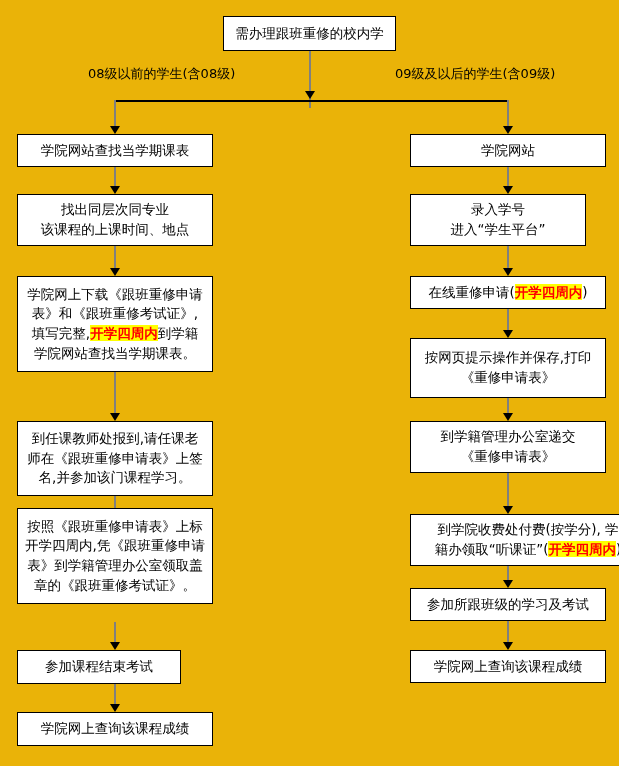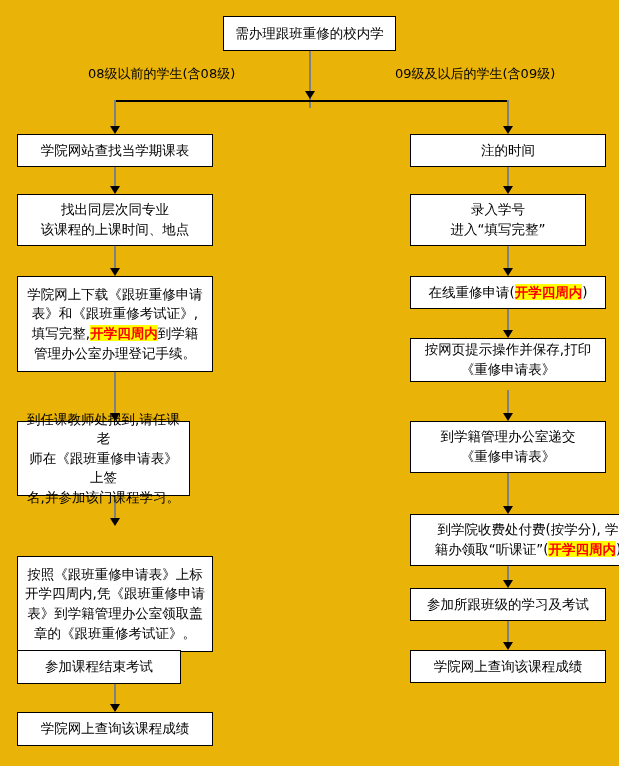--- a/index.html
+++ b/index.html
@@ -131,31 +131,31 @@
         <span class="txt">
           <div><span>找出同层次同专业</span></div>
           <div><span>该课程的上课时间、地点</span></div>
         </span>
       </div>
       <div class="node" style="left: 17px; top: 276px; width: 196px; height: 96px;">
         <span class="txt">
           <div><span>学院网上下载《跟班重修申请</span></div>
           <div><span>表》和《跟班重修考试证》,</span></div>
           <div><span>填写完整,</span><span class="hl">开学四周内</span><span>到学籍</span></div>
-          <div><span>管理办公室办理登记手续。</span></div>
-        </span>
-      </div>
-      <div class="node" style="left: 17px; top: 421px; width: 173px; height: 75px;">
+          <div><span>学院网站查找当学期课表。</span></div>
+        </span>
+      </div>
+      <div class="node" style="left: 17px; top: 421px; width: 196px; height: 75px;">
         <span class="txt">
           <div><span>到任课教师处报到,请任课老</span></div>
           <div><span>师在《跟班重修申请表》上签</span></div>
           <div><span>名,并参加该门课程学习。</span></div>
         </span>
       </div>
-      <div class="node" style="left: 17px; top: 556px; width: 196px; height: 96px;">
+      <div class="node" style="left: 17px; top: 508px; width: 196px; height: 96px;">
         <span class="txt">
           <div><span>按照《跟班重修申请表》上标</span></div>
           <div><span>开学四周内,凭《跟班重修申请</span></div>
           <div><span>表》到学籍管理办公室领取盖</span></div>
           <div><span>章的《跟班重修考试证》。</span></div>
         </span>
       </div>
       <div class="node" style="left: 17px; top: 650px; width: 164px; height: 34px;">
         <span class="txt">
           <div><span>参加课程结束考试</span></div>
@@ -163,35 +163,35 @@
       </div>
       <div class="node" style="left: 17px; top: 712px; width: 196px; height: 34px;">
         <span class="txt">
           <div><span>学院网上查询该课程成绩</span></div>
         </span>
       </div>
     </div>
   <div id="right-column">
       <div class="node" style="left: 410px; top: 134px; width: 196px; height: 33px;">
         <span class="txt">
-          <div><span>注的时间</span></div>
+          <div><span>学院网站</span></div>
         </span>
       </div>
       <div class="node" style="left: 410px; top: 194px; width: 176px; height: 52px;">
         <span class="txt">
           <div><span>录入学号</span></div>
-          <div><span>进入“填写完整”</span></div>
+          <div><span>进入“学生平台”</span></div>
         </span>
       </div>
       <div class="node" style="left: 410px; top: 276px; width: 196px; height: 33px;">
         <span class="txt">
           <div><span>在线重修申请(</span><span class="hl">开学四周内</span><span>)</span></div>
         </span>
       </div>
-      <div class="node" style="left: 410px; top: 338px; width: 196px; height: 44px;">
+      <div class="node" style="left: 410px; top: 338px; width: 196px; height: 60px;">
         <span class="txt">
           <div><span>按网页提示操作并保存,打印</span></div>
           <div><span>《重修申请表》</span></div>
         </span>
       </div>
       <div class="node" style="left: 410px; top: 421px; width: 196px; height: 52px;">
         <span class="txt">
           <div><span>到学籍管理办公室递交</span></div>
           <div><span>《重修申请表》</span></div>
         </span>

